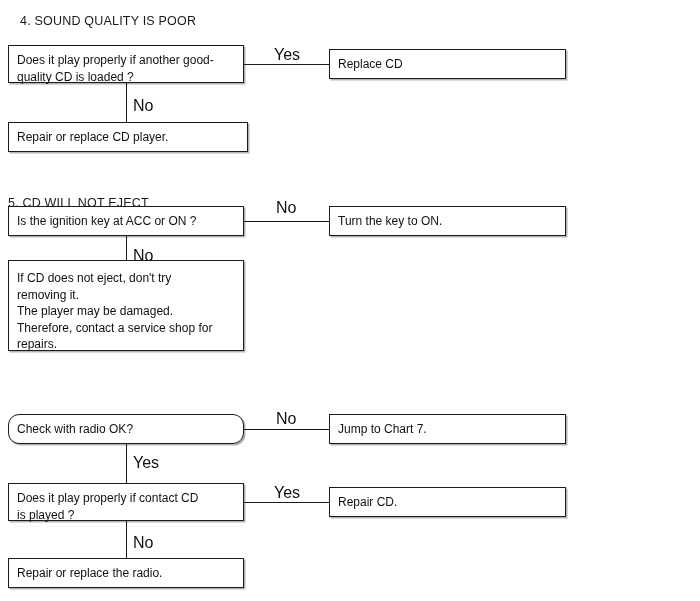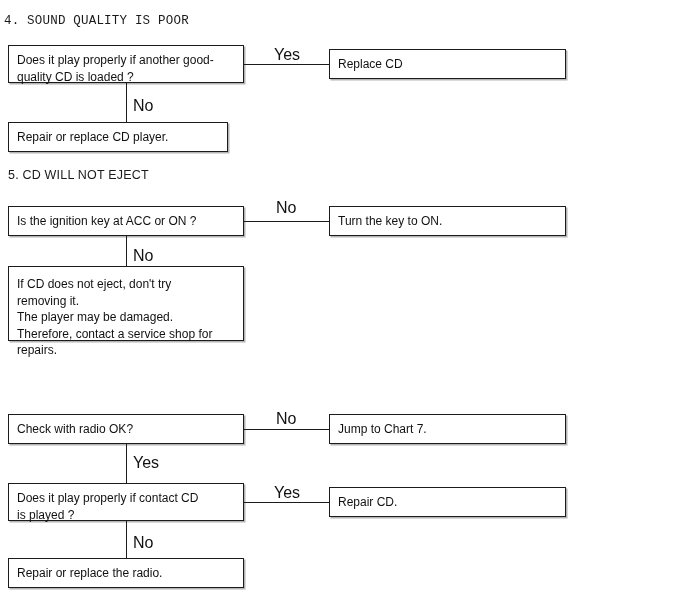--- a/index.html
+++ b/index.html
@@ -67,67 +67,67 @@
     line-height: 14px;
     color: #111111;
     white-space: nowrap;
   }
 </style>
 </head>
 <body>
 
 <div class="canvas">
 
-  <div class="section-title" style="left:4px; top:14px;font-family:Liberation Mono, monospace;">4.  SOUND QUALITY IS POOR</div>
+  <div class="section-title" style="left:20px; top:14px;">4.  SOUND QUALITY IS POOR</div>
 
   <div class="node" style="left:8px; top:45px; width:236px; height:38px;">
     <div class="node-text">Does it play properly if another good-
 quality CD is loaded ?</div>
   </div>
 
   <div class="edge-h" style="left:244px; top:64px; width:85px;"></div>
   <div class="edge-label" style="left:274px; top:48px;">Yes</div>
 
   <div class="node center" style="left:329px; top:49px; width:237px; height:30px;">
     <div class="node-text">Replace CD</div>
   </div>
 
   <div class="edge-v" style="left:126px; top:83px; height:39px;"></div>
   <div class="edge-label" style="left:133px; top:99px;">No</div>
 
-  <div class="node center" style="left:8px; top:122px; width:220px; height:30px;text-decoration:underline;">
+  <div class="node center" style="left:8px; top:122px; width:240px; height:30px;text-decoration:underline;">
     <div class="node-text">Repair or replace CD player.</div>
   </div>
 
-  <div class="section-title" style="left:8px; top:168px;">5.  CD WILL NOT EJECT</div>
+  <div class="section-title" style="left:8px; top:196px;">5.  CD WILL NOT EJECT</div>
 
   <div class="node center" style="left:8px; top:206px; width:236px; height:30px;">
     <div class="node-text">Is the ignition key at ACC or ON ?</div>
   </div>
 
   <div class="edge-h" style="left:244px; top:221px; width:85px;"></div>
   <div class="edge-label" style="left:276px; top:201px;">No</div>
 
   <div class="node center" style="left:329px; top:206px; width:237px; height:30px;">
     <div class="node-text">Turn the key to ON.</div>
   </div>
 
   <div class="edge-v" style="left:126px; top:236px; height:34px;"></div>
   <div class="edge-label" style="left:133px; top:249px;">No</div>
 
-  <div class="node" style="left:8px; top:266px; width:236px; height:75px;">
+  <div class="node" style="left:8px; top:260px; width:236px; height:91px;">
     <div class="node-text" style="top:9px;">If  CD does not eject, don't try
 removing it.
 The player may be damaged.
 Therefore,  contact a service shop for
 repairs.</div>
   </div>
 
 
-  <div class="node center" style="left:8px; top:414px; width:236px; height:30px;">
+  <div class="node center" style="left:8px; top:414px; width:236px; height:30px;border-radius:11px;">
     <div class="node-text">Check with radio OK?</div>
   </div>
 
   <div class="edge-h" style="left:244px; top:429px; width:85px;"></div>
   <div class="edge-label" style="left:276px; top:412px;">No</div>
 
   <div class="node center" style="left:329px; top:414px; width:237px; height:30px;">
     <div class="node-text">Jump to Chart 7.</div>
   </div>
 

